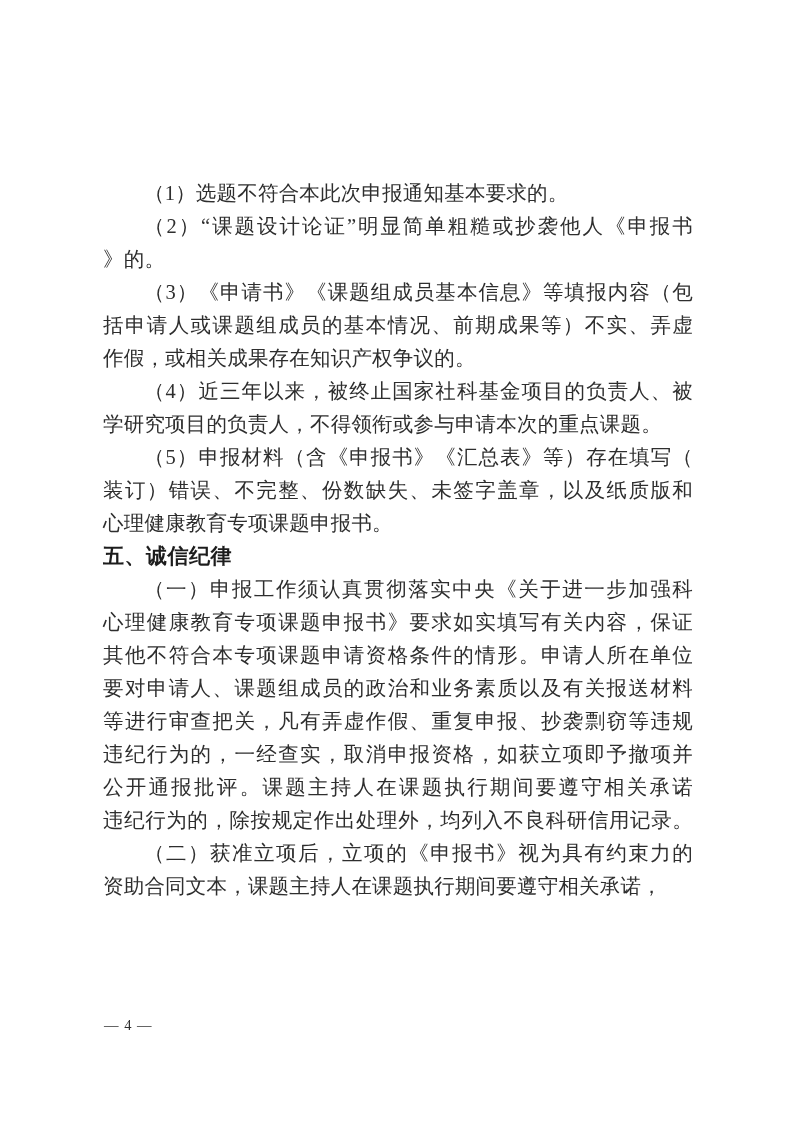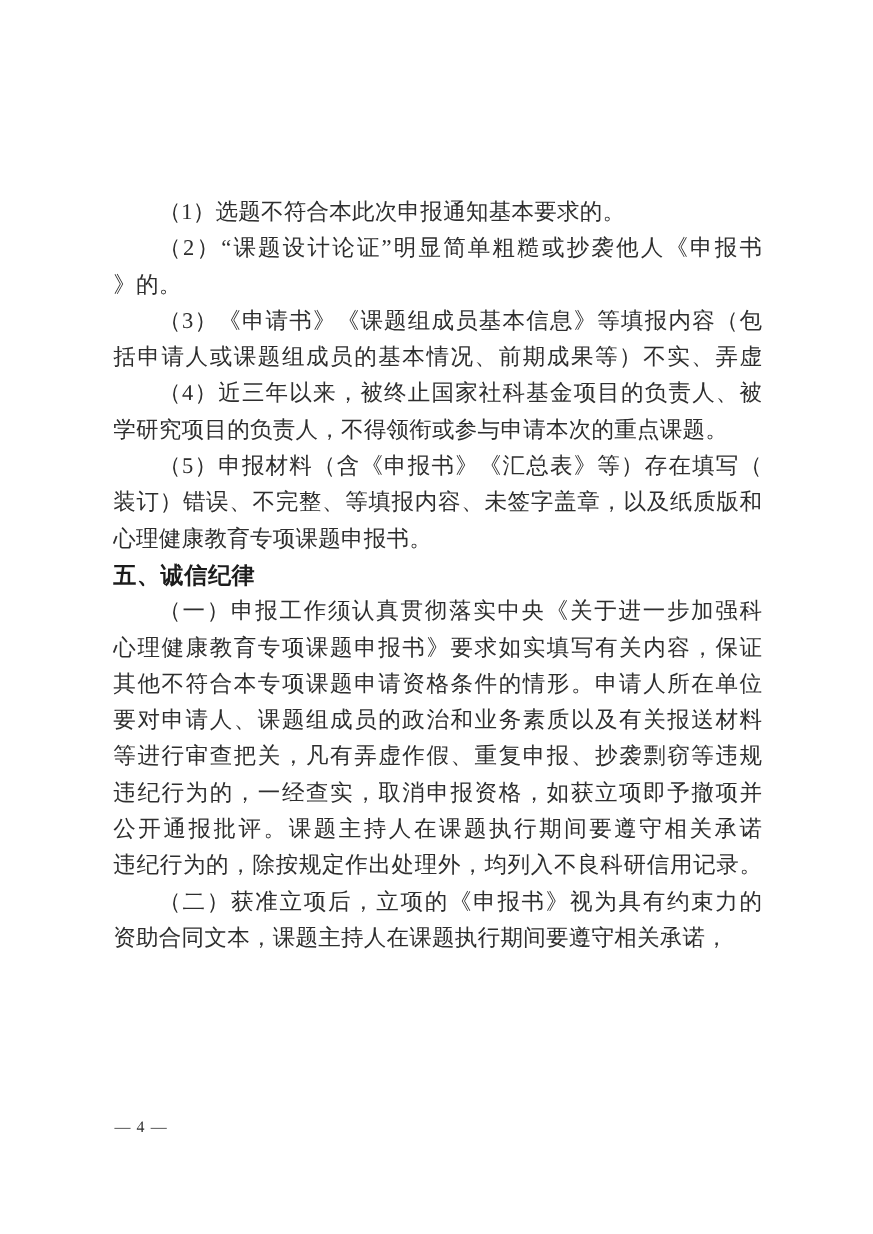--- a/index.html
+++ b/index.html
@@ -53,24 +53,25 @@
 </head>
 <body>
 
 <div class="page">
   <div class="content">
     <div class="line indent">（1）选题不符合本此次申报通知基本要求的。</div>
     <div class="line indent j">（2）“课题设计论证”明显简单粗糙或抄袭他人《申报书</div>
     <div class="line">》的。</div>
     <div class="line indent j">（3）《申请书》《课题组成员基本信息》等填报内容（包</div>
     <div class="line j">括申请人或课题组成员的基本情况、前期成果等）不实、弄虚</div>
+    <div class="line">作假，或相关成果存在知识产权争议的。</div>
     <div class="line indent j">（4）近三年以来，被终止国家社科基金项目的负责人、被</div>
     <div class="line">学研究项目的负责人，不得领衔或参与申请本次的重点课题。</div>
     <div class="line indent j">（5）申报材料（含《申报书》《汇总表》等）存在填写（</div>
-    <div class="line j">装订）错误、不完整、等填报内容、未签字盖章，以及纸质版和</div>
+    <div class="line j">装订）错误、不完整、份数缺失、未签字盖章，以及纸质版和</div>
     <div class="line">心理健康教育专项课题申报书。</div>
     <div class="line heading">五、诚信纪律</div>
     <div class="line indent j">（一）申报工作须认真贯彻落实中央《关于进一步加强科</div>
     <div class="line j">心理健康教育专项课题申报书》要求如实填写有关内容，保证</div>
     <div class="line j">其他不符合本专项课题申请资格条件的情形。申请人所在单位</div>
     <div class="line j">要对申请人、课题组成员的政治和业务素质以及有关报送材料</div>
     <div class="line j">等进行审查把关，凡有弄虚作假、重复申报、抄袭剽窃等违规</div>
     <div class="line j">违纪行为的，一经查实，取消申报资格，如获立项即予撤项并</div>
     <div class="line j">公开通报批评。课题主持人在课题执行期间要遵守相关承诺</div>
     <div class="line j">违纪行为的，除按规定作出处理外，均列入不良科研信用记录。</div>

